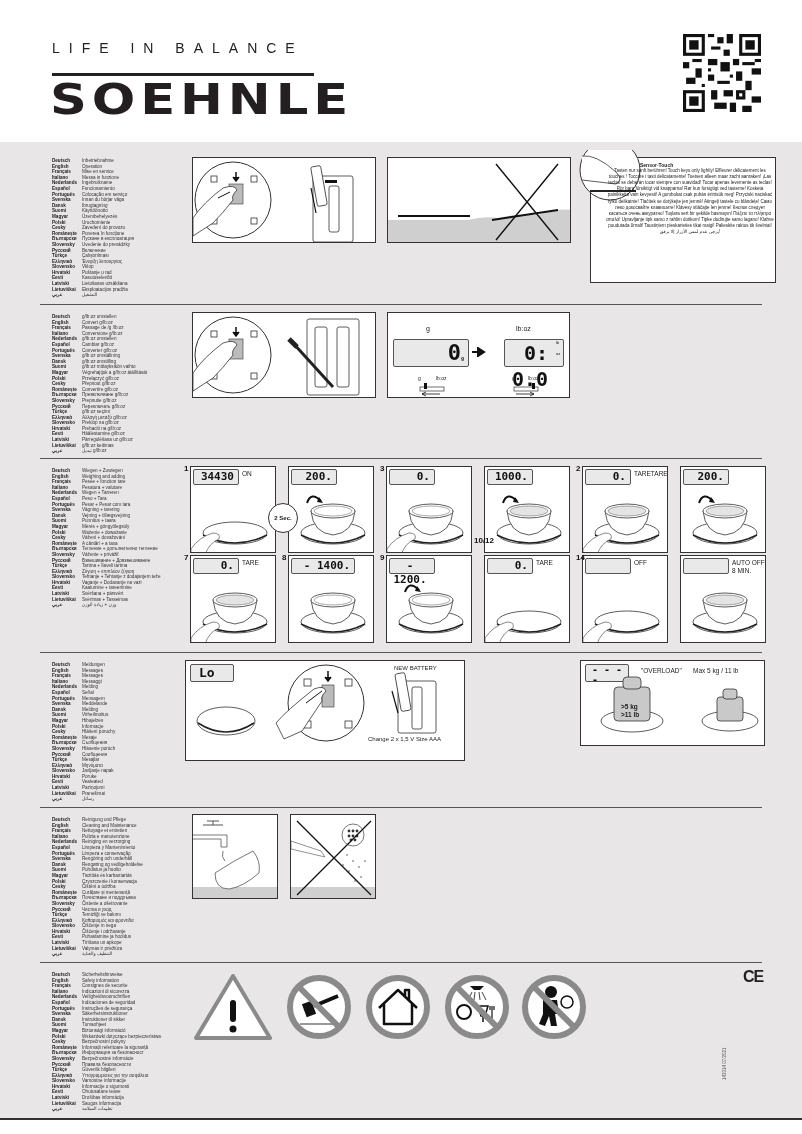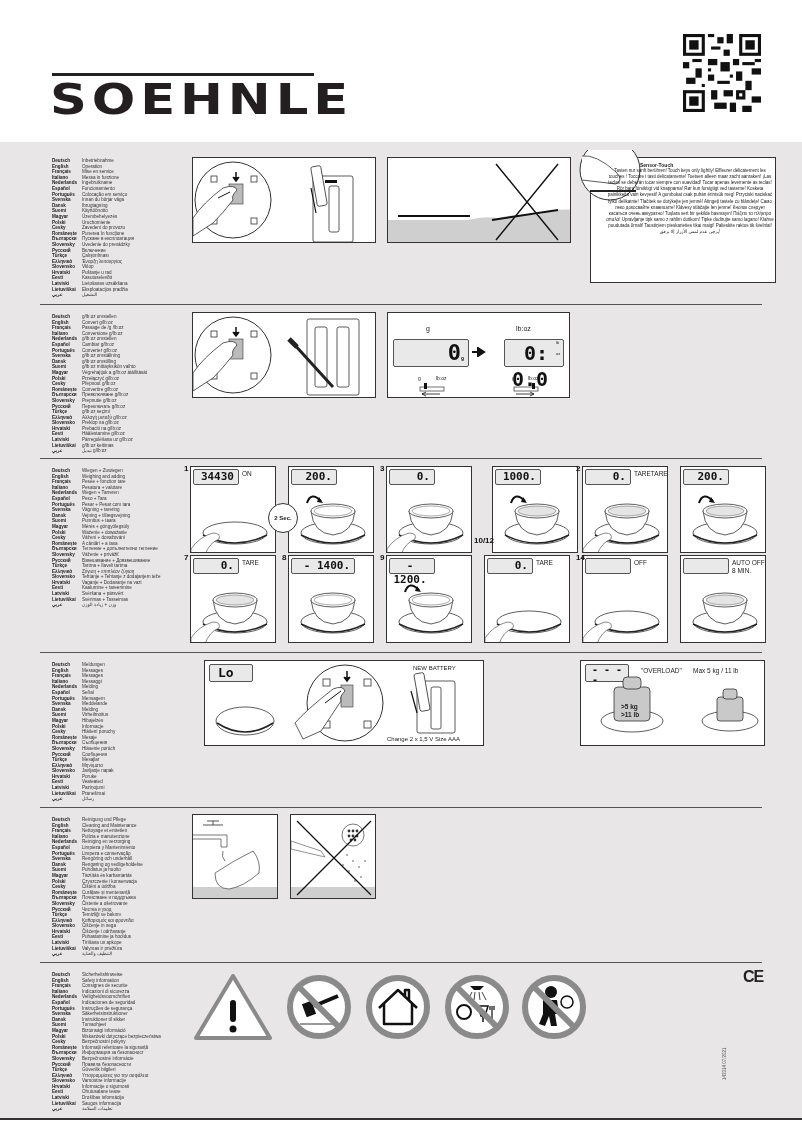--- a/index.html
+++ b/index.html
@@ -25,20 +25,21 @@
     .sensor-text { position: absolute; left: 596px; top: 162px; width: 178px; font-size: 4.5px; line-height: 6.1px; color: #222; text-align: center; }
     .sensor-title { font-weight: bold; font-size: 5px; text-align: left; padding-left: 44px; }
     svg { display: block; }
   </style>
 </head>
 <body>
 
 <div class="page">
 
   <div class="header">
+    <div class="tagline">LIFE IN BALANCE</div>
     <div class="brand-rule"></div>
     <div class="brand">SOEHNLE</div>
     <div class="qr">
       <svg width="78" height="78" viewBox="0 0 25 25">
         <rect width="25" height="25" fill="#fff"></rect>
         <g fill="#111">
           <rect x="0" y="0" width="7" height="7"></rect>
             <rect x="1" y="1" width="5" height="5" fill="#fff"></rect>
             <rect x="2" y="2" width="3" height="3"></rect>
           <rect x="18" y="0" width="7" height="7"></rect>
@@ -515,21 +516,21 @@
           <path d="M12 68 Q44 84 76 68" stroke="#222" stroke-width="1.4" fill="none"></path>
           <path d="M22 44 Q24 66 44 68 Q64 66 66 44 Z" fill="#fff" stroke="#333" stroke-width="0.8"></path>
           <ellipse cx="44" cy="44" rx="22" ry="7" fill="#fff" stroke="#333" stroke-width="0.8"></ellipse>
           <ellipse cx="44" cy="44" rx="19" ry="5" fill="#fff" stroke="#555" stroke-width="0.5"></ellipse>
           <path d="M0 82 Q8 70 22 66 Q30 66 28 72 Q18 76 14 88 L0 88 Z" fill="#fff" stroke="#555" stroke-width="0.7"></path>
         </svg>
         <div class="lcd" style="left: 2px; top: 2px; width: 46px; height: 16px; font-size: 11px; line-height: 14px;">0.</div>
         <div class="lbl" style="left: 51px; top: 3px; font-size: 6.5px; width: 34px; white-space: normal; line-height: 8px;"></div>
       </div>
       <div class="stepnum" style="left: 380px; top: 464px;">3</div>
-      <div class="panel" style="left: 484px; top: 466px; width: 86px; height: 87px; margin-left: 8px;">
+      <div class="panel" style="left: 484px; top: 466px; width: 86px; height: 87px;">
         <svg width="86" height="88" viewBox="0 0 86 88" style="position: absolute; left: 0px; top: 0px;">
           <ellipse cx="44" cy="66" rx="32" ry="11" fill="#fff" stroke="#333" stroke-width="0.8"></ellipse>
           <path d="M12 68 Q44 84 76 68" stroke="#222" stroke-width="1.4" fill="none"></path>
           <path d="M22 44 Q24 66 44 68 Q64 66 66 44 Z" fill="#fff" stroke="#333" stroke-width="0.8"></path>
           <ellipse cx="44" cy="44" rx="22" ry="7" fill="#fff" stroke="#333" stroke-width="0.8"></ellipse>
           <ellipse cx="44" cy="44" rx="19" ry="5" fill="#e4e4e4" stroke="#555" stroke-width="0.5"></ellipse>
           <path d="M18 36 Q22 24 32 34" stroke="#111" stroke-width="2" fill="none"></path>
           <path d="M30 30 L34 36 L28 35 Z" fill="#111"></path>
         </svg>
         <div class="lcd" style="left: 2px; top: 2px; width: 46px; height: 16px; font-size: 11px; line-height: 14px;">1000.</div>
@@ -731,21 +732,21 @@
         <div class="lang-row">
           <span class="lang-name">Lietuviškai</span>
           <span class="lang-text">Pranešimai</span>
         </div>
         <div class="lang-row">
           <span class="lang-name">عربي</span>
           <span class="lang-text">رسائل</span>
         </div>
       </div>
   </div>
-  <div class="panel" style="left:204px;top:660px;width:280px;height:86px">
+  <div class="panel" style="left:185px;top:660px;width:280px;height:101px">
     <div class="lcd" style="left:4px;top:3px;width:44px;height:18px;font-size:13px;line-height:16px;text-align:left;padding-left:8px">Lo</div>
     <svg style="position:absolute;left:0;top:0" width="280" height="86" viewBox="0 0 280 86">
       <ellipse cx="40" cy="60" rx="29" ry="14" fill="#fff" stroke="#333" stroke-width="0.8"></ellipse>
       <path d="M12 62 Q40 80 68 62" stroke="#222" stroke-width="1.5" fill="none"></path>
       <circle cx="140" cy="42" r="38" fill="#fff" stroke="#333" stroke-width="1"></circle>
       <rect x="118" y="18" width="7" height="7" fill="#fff" stroke="#333" stroke-width="0.8"></rect>
       <rect x="159" y="18" width="7" height="7" fill="#fff" stroke="#333" stroke-width="0.8"></rect>
       <rect x="118" y="60" width="7" height="7" fill="#fff" stroke="#333" stroke-width="0.8"></rect>
       <rect x="159" y="60" width="7" height="7" fill="#fff" stroke="#333" stroke-width="0.8"></rect>
       <rect x="136" y="24" width="12" height="22" fill="#bbb" stroke="#333" stroke-width="0.6"></rect>

